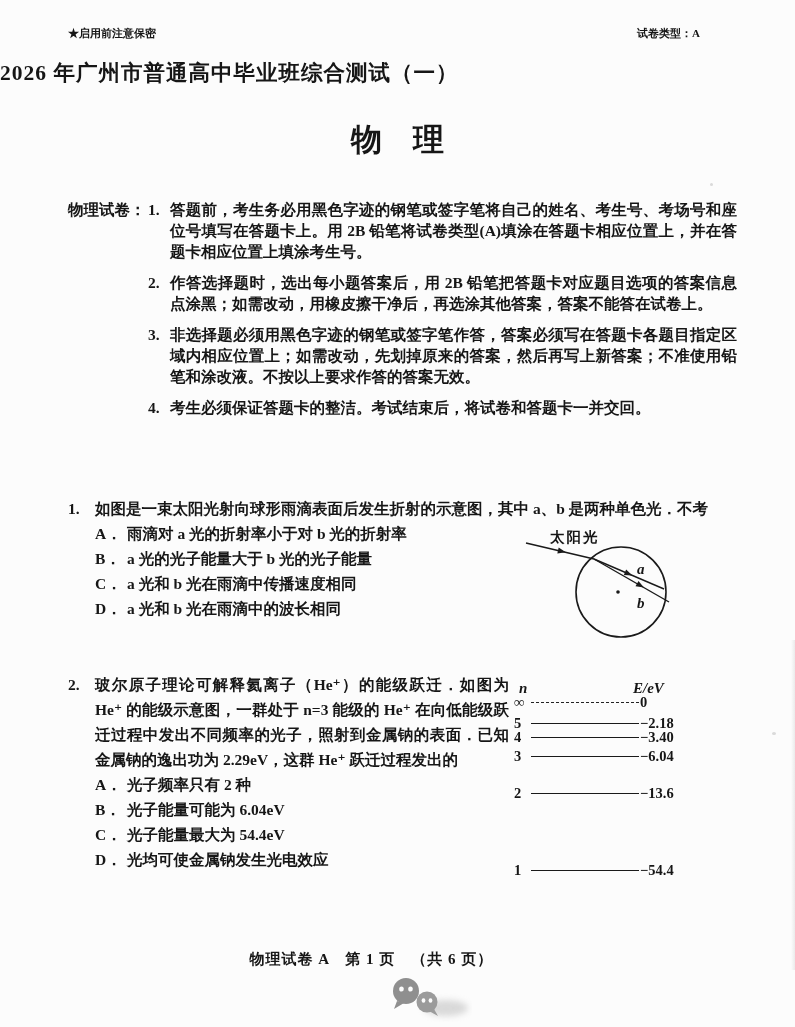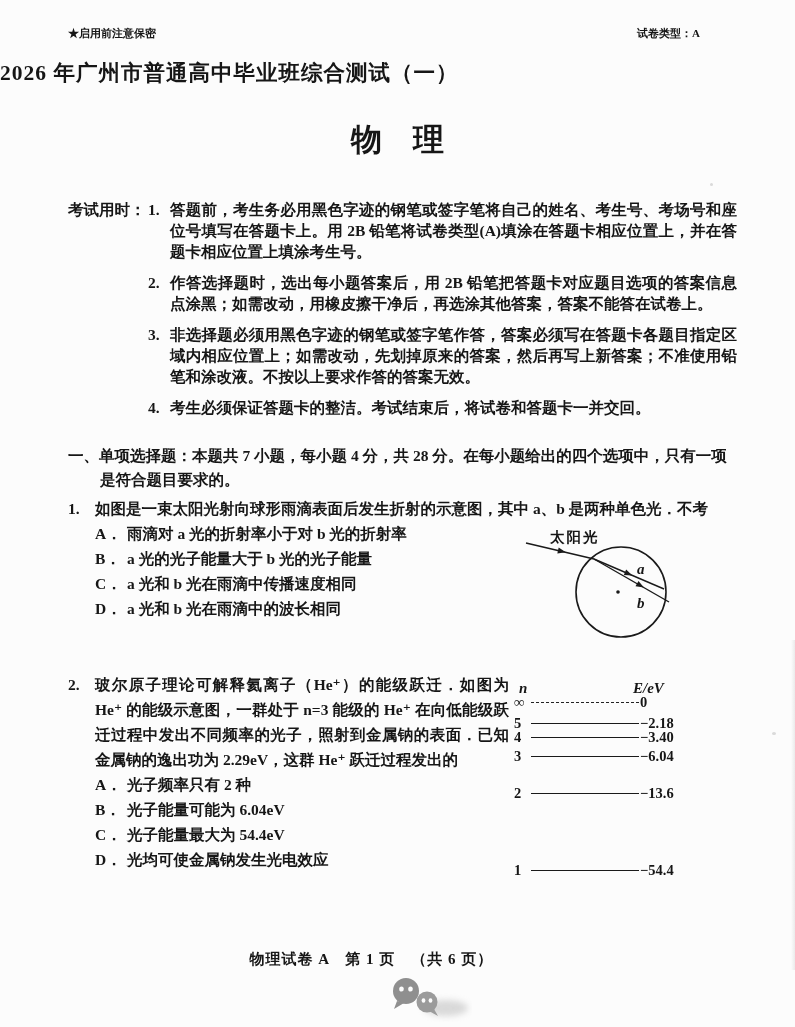--- a/index.html
+++ b/index.html
@@ -87,42 +87,41 @@
   <div class="header-row">
     <span>★启用前注意保密</span>
     <span>试卷类型：A</span>
   </div>
 
   <div class="paper-title">2026 年广州市普通高中毕业班综合测试（一）</div>
   <div class="paper-subject">物　理</div>
 
 
   <div class="notes">
-    <span class="notes-label">考试用时：</span>
+    <span class="notes-label">物理试卷：</span>
     <div class="note-items">
       <div class="note-item">
         <span class="note-num">1.</span>
         <span class="note-text">答题前，考生务必用黑色字迹的钢笔或签字笔将自己的姓名、考生号、考场号和座位号填写在答题卡上。用 2B 铅笔将试卷类型(A)填涂在答题卡相应位置上，并在答题卡相应位置上填涂考生号。</span>
       </div>
       <div class="note-item">
         <span class="note-num">2.</span>
         <span class="note-text">作答选择题时，选出每小题答案后，用 2B 铅笔把答题卡对应题目选项的答案信息点涂黑；如需改动，用橡皮擦干净后，再选涂其他答案，答案不能答在试卷上。</span>
       </div>
       <div class="note-item">
         <span class="note-num">3.</span>
         <span class="note-text">非选择题必须用黑色字迹的钢笔或签字笔作答，答案必须写在答题卡各题目指定区域内相应位置上；如需改动，先划掉原来的答案，然后再写上新答案；不准使用铅笔和涂改液。不按以上要求作答的答案无效。</span>
       </div>
       <div class="note-item">
         <span class="note-num">4.</span>
         <span class="note-text">考生必须保证答题卡的整洁。考试结束后，将试卷和答题卡一并交回。</span>
       </div>
     </div>
   </div>
 
-  <div class="section-heading">一、单项选择题：本题共 7 小题，每小题 4 分，共 28 分。在每小题给出的四个选项中，只有一项是符合题目要求的。</div>
 
   <div class="question q1">
     <div class="q-row">
       <span class="q-num">1.</span>
       <div class="q-body">
         <div>如图是一束太阳光射向球形雨滴表面后发生折射的示意图，其中 a、b 是两种单色光．不考</div>
         <div class="option">
           <span class="opt-label">A．</span>
           <span class="opt-text">雨滴对 a 光的折射率小于对 b 光的折射率</span>
         </div>

